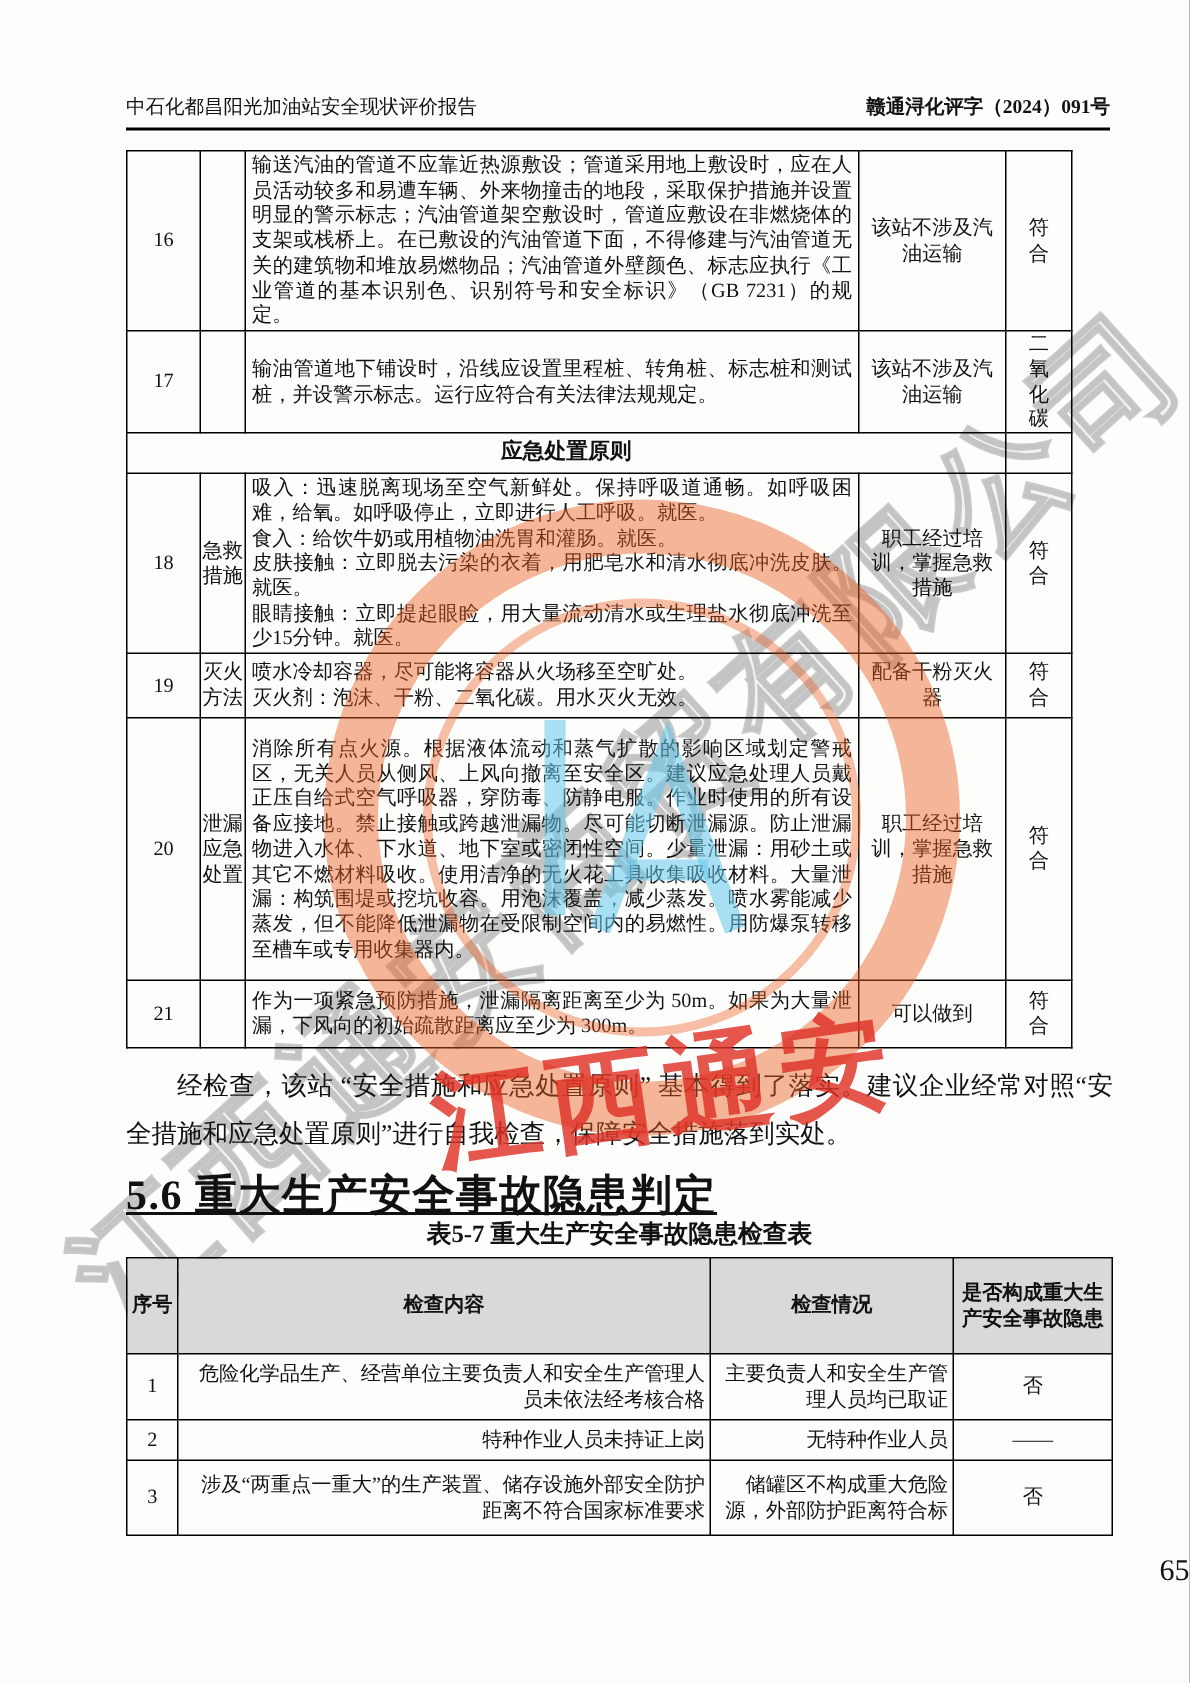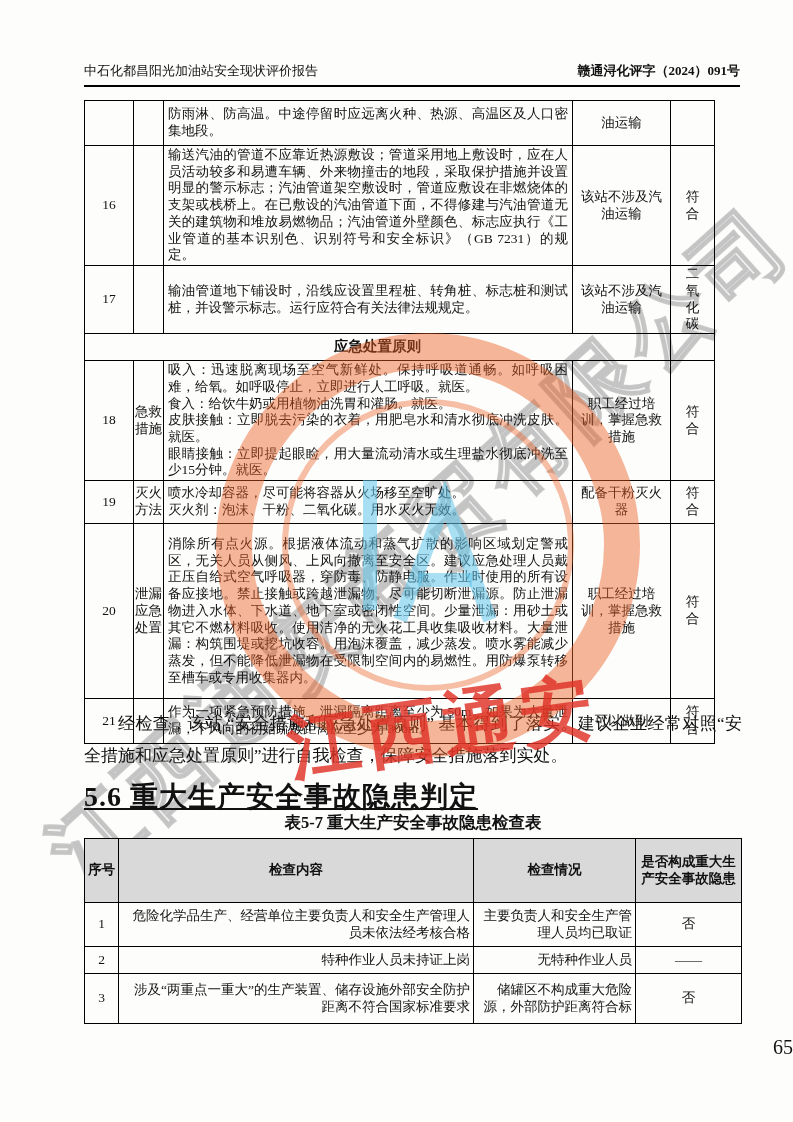--- a/index.html
+++ b/index.html
@@ -98,27 +98,20 @@
 
     <table class="t1">
       <colgroup>
         <col style="width:49px">
           <col style="width:30px">
           <col style="width:409px">
         <col style="width:98px">
           <col style="width:44px">
       </colgroup>
       <tbody>
-        <tr style="height:45px">
-          <td class="c-num"></td>
-          <td class="c-label"></td>
-          <td class="c-content">防雨淋、防高温。中途停留时应远离火种、热源、高温区及人口密集地段。</td>
-          <td class="c-sit">油运输</td>
-          <td class="c-res"></td>
-        </tr>
         <tr style="height:115px">
           <td class="c-num">16</td>
           <td class="c-label"></td>
           <td class="c-content">输送汽油的管道不应靠近热源敷设；管道采用地上敷设时，应在人员活动较多和易遭车辆、外来物撞击的地段，采取保护措施并设置明显的警示标志；汽油管道架空敷设时，管道应敷设在非燃烧体的支架或栈桥上。在已敷设的汽油管道下面，不得修建与汽油管道无关的建筑物和堆放易燃物品；汽油管道外壁颜色、标志应执行《工业管道的基本识别色、识别符号和安全标识》（GB 7231）的规定。</td>
           <td class="c-sit">该站不涉及汽油运输</td>
           <td class="c-res">符合</td>
         </tr>
         <tr style="height:38px">
           <td class="c-num">17</td>
           <td class="c-label"></td>

